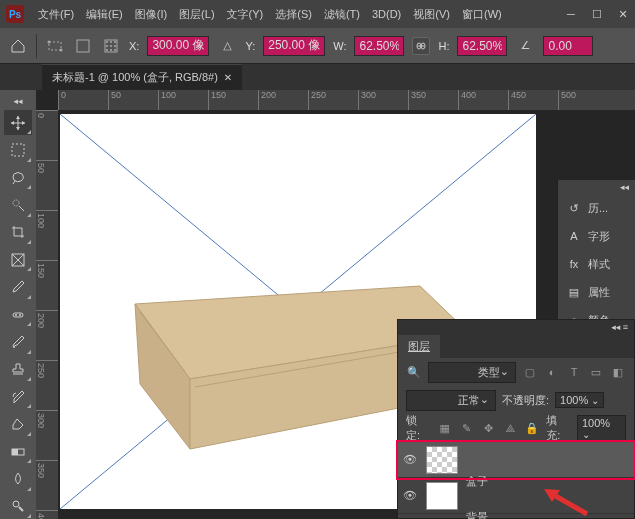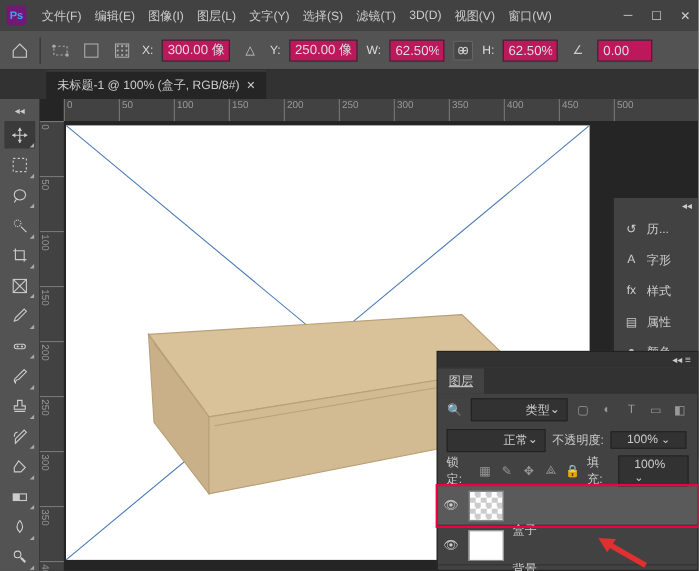--- a/index.html
+++ b/index.html
@@ -1,19 +1,19 @@
 <!DOCTYPE html>
 <html><head>
 <meta charset="utf-8">
 <style>
 * { margin: 0; padding: 0; box-sizing: border-box; font-family: "Microsoft YaHei", sans-serif; font-size: 11px; color: #ccc; }
 body { background: #323232; width: 635px; height: 519px; overflow: hidden; position: relative; }
 
 .titlebar { height: 28px; background: #424242; display: flex; align-items: center; padding: 0 6px; }
-.ps-icon { width: 18px; height: 18px; background: #701a75; border-radius: 3px; color: #31a8ff; font-weight: bold; font-size: 10px; display: flex; align-items: center; justify-content: center; margin-right: 8px; }
+.ps-icon { width: 18px; height: 18px; background: #7f1d1d; border-radius: 3px; color: #31a8ff; font-weight: bold; font-size: 10px; display: flex; align-items: center; justify-content: center; margin-right: 8px; }
 .menu-item { padding: 0 6px; cursor: pointer; }
 .win-controls { margin-left: auto; display: flex; gap: 14px; }
 .win-btn { width: 12px; height: 12px; display: flex; align-items: center; justify-content: center; }
 
 .options-bar { height: 36px; background: #535353; display: flex; align-items: center; padding: 0 8px; gap: 8px; border-bottom: 1px solid #222; }
 .opt-icon { width: 20px; height: 20px; display: flex; align-items: center; justify-content: center; }
 .opt-label { color: #ddd; }
 .opt-input { background: #be185d; border: 1px solid #2a2a2a; padding: 2px 4px; color: #ddd; width: 62px; height: 20px; font-size: 12px; }
 .opt-input.sm { width: 50px; }
 .opt-link { width: 18px; height: 18px; border: 1px solid #666; border-radius: 2px; display: flex; align-items: center; justify-content: center; background: #474747; }
@@ -43,21 +43,21 @@
 
 .right-wide { position: absolute; right: 0; top: 90px; width: 78px; background: #424242; border-left: 1px solid #222; }
 .right-wide .rp-item { justify-content: flex-start; padding-left: 8px; gap: 6px; }
 
 .layers-panel { position: absolute; right: 0; bottom: 0; width: 238px; height: 200px; background: #424242; border: 1px solid #222; z-index: 10; }
 .lp-header { height: 24px; background: #323232; display: flex; align-items: center; text-decoration: underline; }
 .lp-tab { padding: 4px 10px; background: #424242; }
 .lp-row { display: flex; align-items: center; padding: 4px 8px; gap: 6px; height: 28px; }
 .lp-select { background: #323232; border: 1px solid #222; padding: 2px 6px; flex: 1; display: flex; justify-content: flex-end; }
 .lp-ico { width: 16px; height: 16px; display: flex; align-items: center; justify-content: center; color: #999; }
-.lp-val { background: #323232; padding: 1px 14px; border: 1px solid #222; font-size: 10px; }
+.lp-val { background: #323232; padding: 1px 4px; border: 1px solid #222; font-size: 10px; }
 
 .layer-list { }
 .layer-item { display: flex; align-items: center; height: 36px; border-bottom: 1px solid #333; padding: 0 4px; gap: 8px; }
 .layer-item.selected { background: #5a5a5a; outline: 2px solid #e04; }
 .eye { width: 16px; height: 16px; display: flex; align-items: center; justify-content: center; }
 .thumb { width: 32px; height: 28px; background: #fff; border: 1px solid #888; display: flex; align-items: center; justify-content: center; }
 .thumb.checker { background: repeating-conic-gradient(#ccc 0 25%, #fff 0 50%) 0 0 / 10px 10px; }
 .layer-name { font-size: 11px; margin-top: 44px; }
 
 .arrow-annot { position: absolute; right: 42px; bottom: 2px; width: 50px; height: 30px; }

